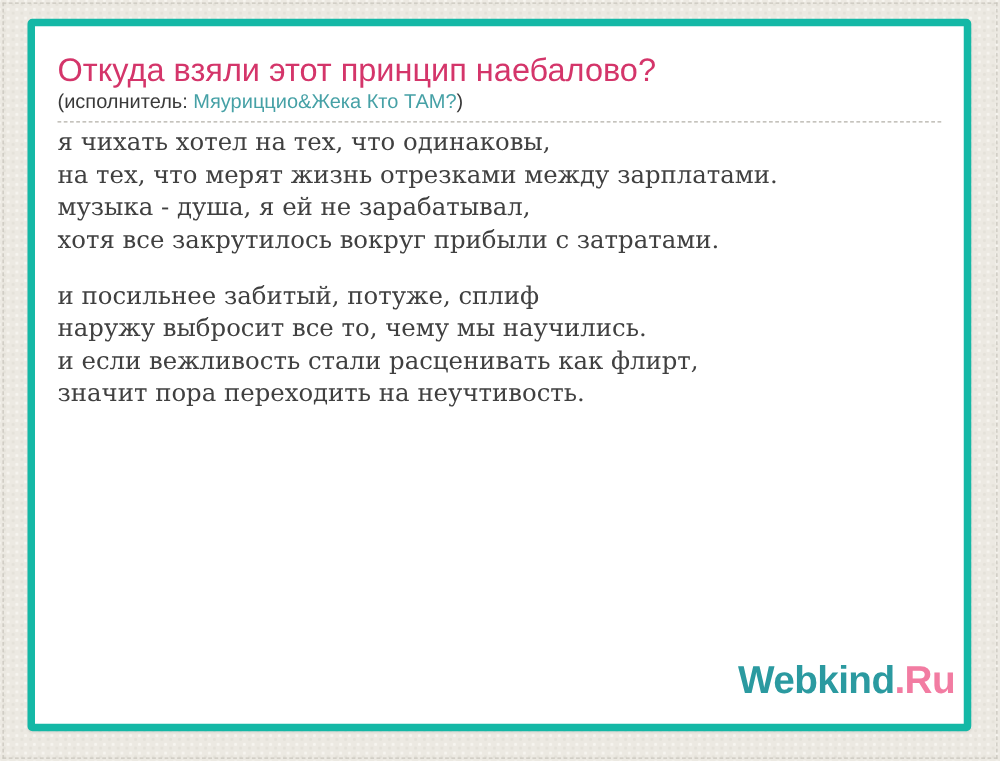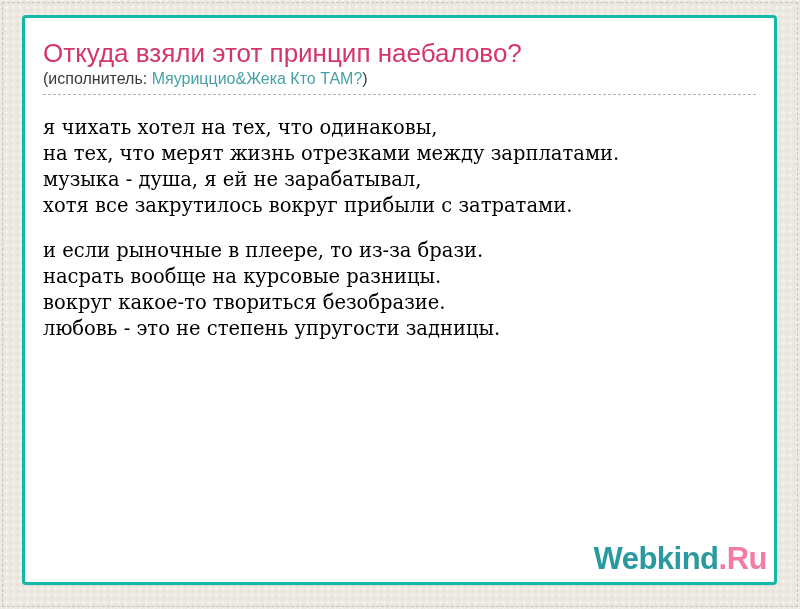--- a/index.html
+++ b/index.html
@@ -25,21 +25,21 @@
     border: 1px dashed #c9c6bd;
     pointer-events: none;
   }
   .card {
     position: absolute;
     left: 22px;
     top: 15px;
     width: 755px;
     height: 570px;
     background: #ffffff;
-    border: 3px solid #14b8a6;
+    border: 6px solid #14b8a6;
     border-radius: 4px;
     box-shadow: 0 1px 2px rgba(0,0,0,0.06);
     box-sizing: border-box;
     padding: 21px 18px 0 18px;
   }
   .song-title {
     margin: 0;
     font-size: 26px;
     line-height: 28px;
     font-weight: 400;
@@ -53,34 +53,34 @@
     color: #3a3a3a;
     padding-bottom: 5px;
     border-bottom: 1px dashed #b3b0a8;
   }
   .artist-link {
     color: #46a1a6;
     text-decoration: none;
     cursor: pointer;
   }
   .lyrics {
-    margin-top: 20px;
+    margin-top: 3px;
     font-family: "DejaVu Serif", "Liberation Serif", serif;
     font-size: 19.5px;
     line-height: 26px;
-    color: #000000;
+    color: #404040;
   }
   .stanza {
     margin: 0 0 19px 0;
     white-space: pre-line;
   }
   .logo {
     position: absolute;
     right: 7px;
-    bottom: 8px;
+    bottom: 20px;
     text-align: center;
     cursor: pointer;
     line-height: 1;
   }
   .logo-brand {
     font-size: 31px;
     font-weight: 700;
     letter-spacing: -0.5px;
     font-family: "Liberation Sans", sans-serif;
   }
@@ -107,24 +107,24 @@
 
   <div class="artist-line">
     <span>(исполнитель: </span><a class="artist-link">Мяуриццио&amp;Жека Кто ТАМ?</a><span>)</span>
   </div>
 
   <div class="lyrics">
     <p class="stanza">я чихать хотел на тех, что одинаковы,
 на тех, что мерят жизнь отрезками между зарплатами.
 музыка - душа, я ей не зарабатывал,
 хотя все закрутилось вокруг прибыли с затратами.</p>
-    <p class="stanza">и если рыночные в плеере, то из-за брази.
-насрать вообще на курсовые разницы.
-вокруг какое-то твориться безобразие.
-любовь - это не степень упругости задницы.</p>
+    <p class="stanza">и посильнее забитый, потуже, сплиф
+наружу выбросит все то, чему мы научились.
+и если вежливость стали расценивать как флирт,
+значит пора переходить на неучтивость.</p>
   </div>
 
   <div class="logo">
     <div class="logo-brand">
       <span class="logo-main">Webkind</span><span class="logo-sufx">.Ru</span>
     </div>
   </div>
 
 </div>
 

